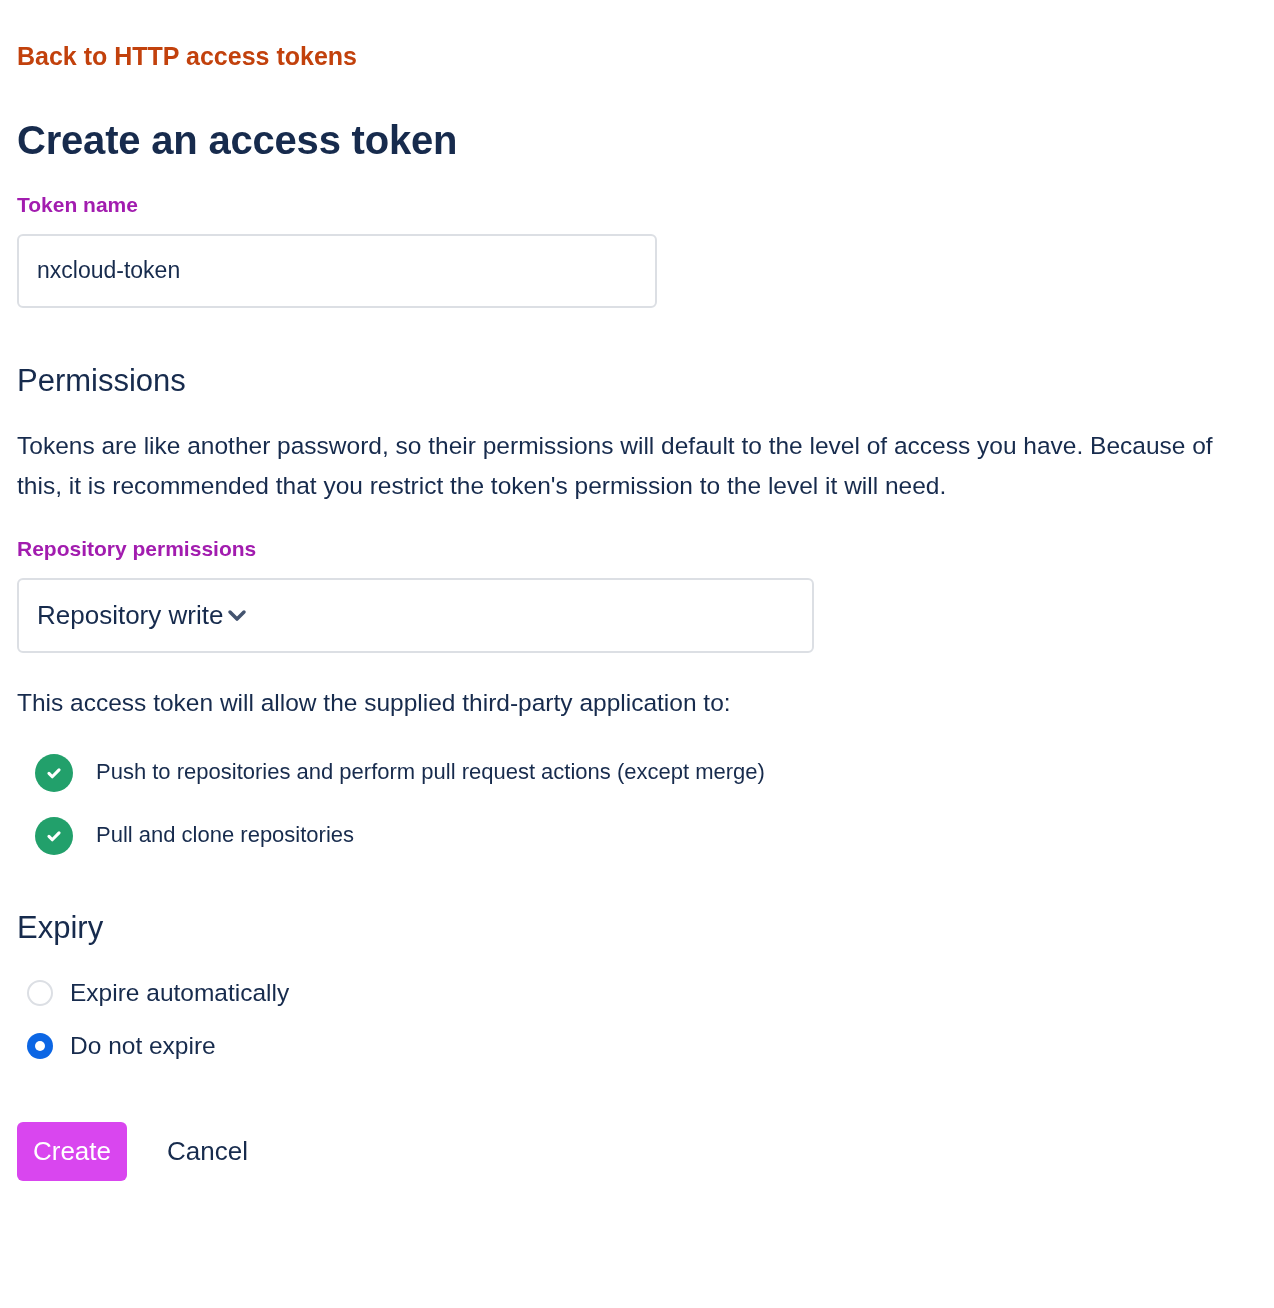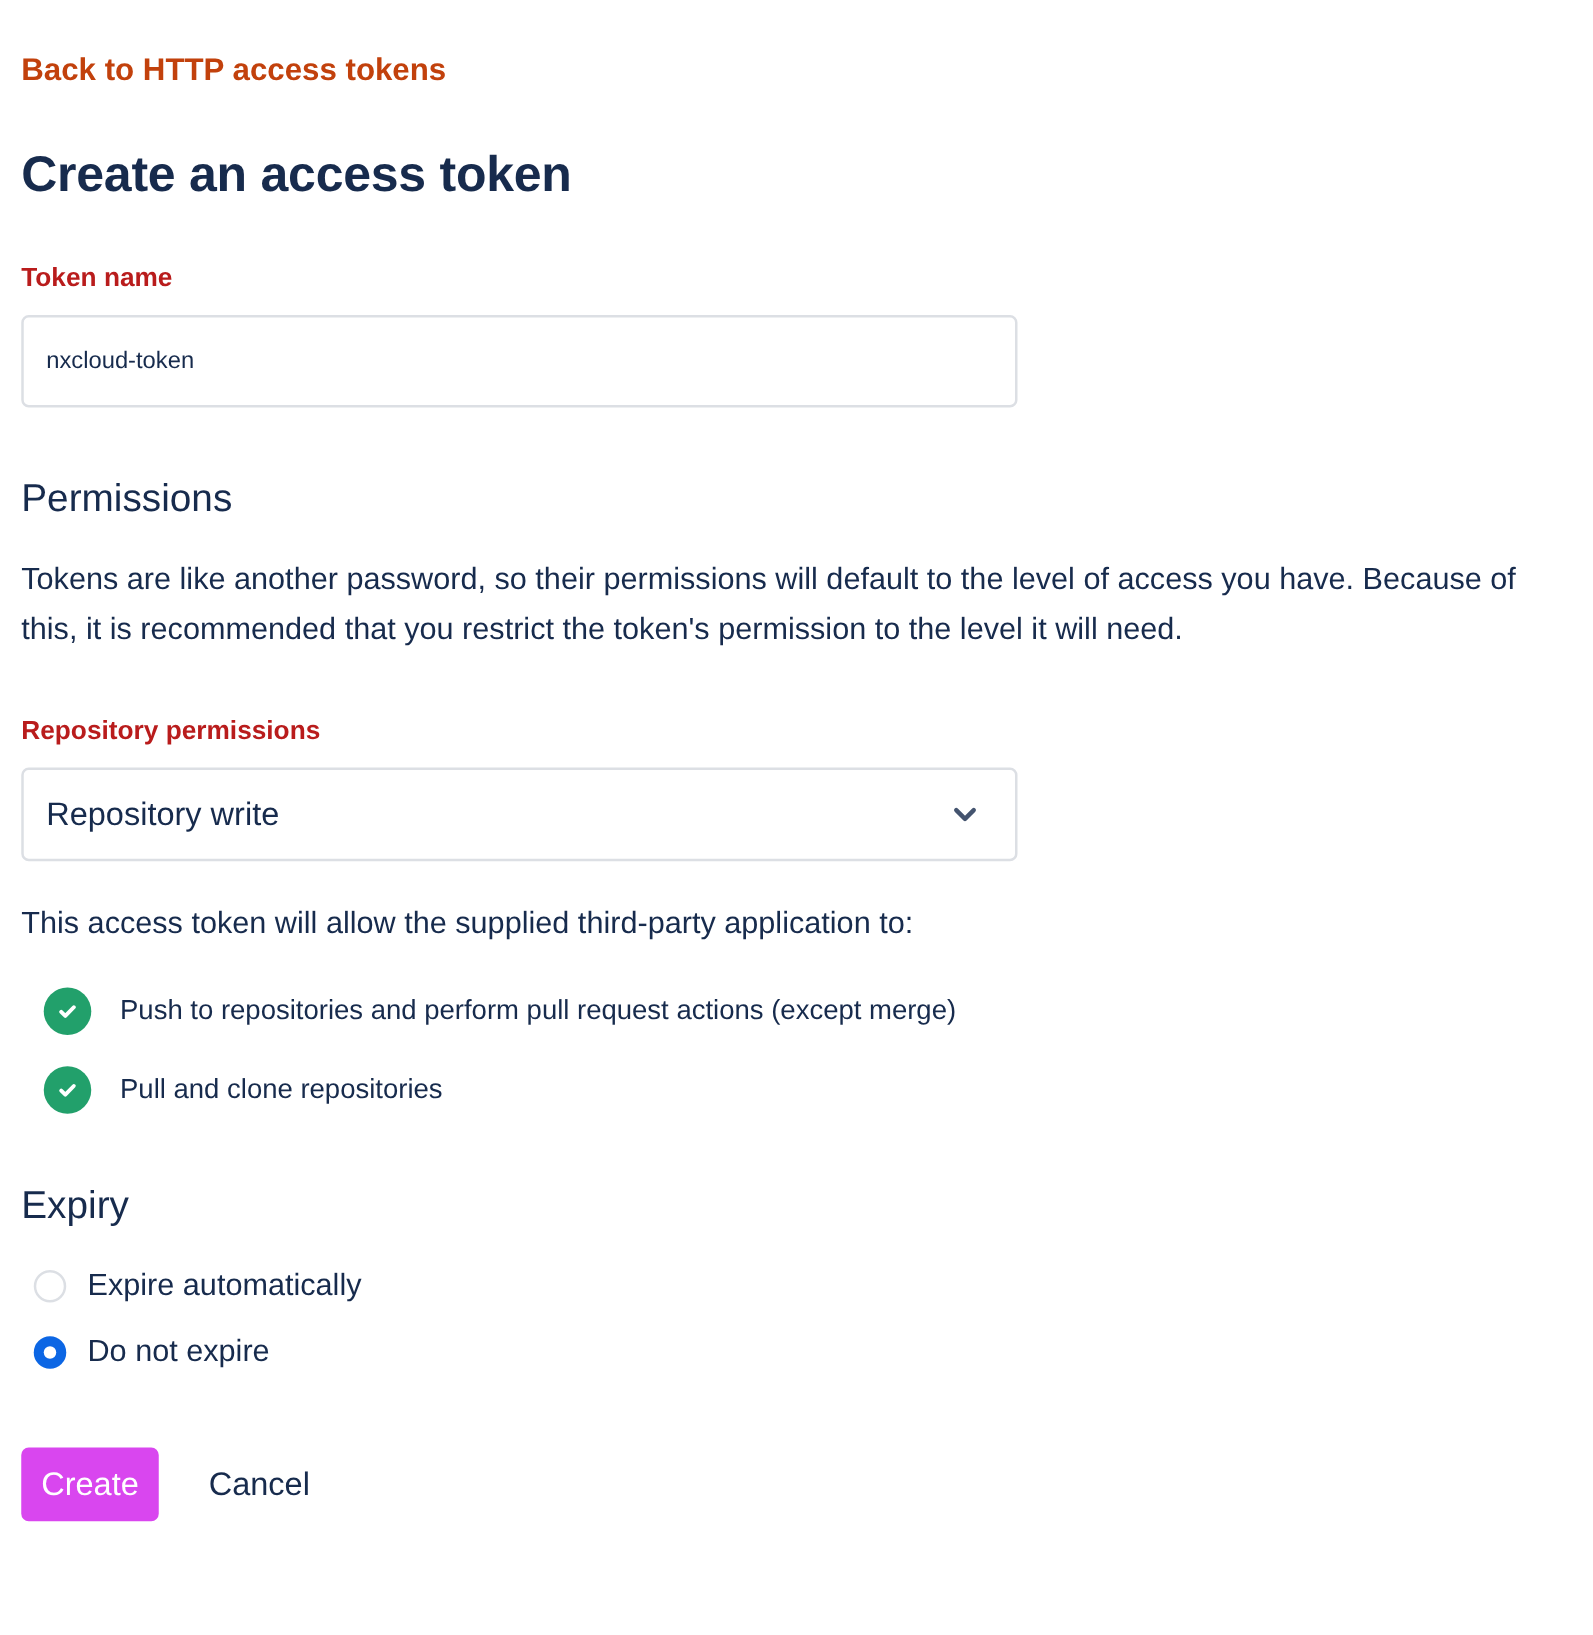--- a/index.html
+++ b/index.html
@@ -26,36 +26,36 @@
   }
   h1.page-title {
     font-size: 40px;
     font-weight: 700;
     margin: 47px 0 0 0;
     line-height: 1.1;
     letter-spacing: -0.2px;
   }
   .field-label {
     display: block;
-    margin-top: 48px;
+    margin-top: 30px;
     font-size: 21px;
     font-weight: 700;
-    color: #b91c1c;
+    color: #a21caf;
     line-height: 1.2;
   }
   .text-input {
     display: block;
     margin-top: 17px;
-    width: 797px;
+    width: 640px;
     height: 74px;
     border: 2px solid #DCDFE4;
     border-radius: 6px;
     padding: 0 18px;
     font-family: "Liberation Sans", sans-serif;
-    font-size: 19px;
+    font-size: 23px;
     color: #172B4D;
     background: #ffffff;
     outline: none;
   }
   h2.section-heading {
     font-size: 31px;
     font-weight: 500;
     margin: 55px 0 0 0;
     line-height: 1.15;
   }
@@ -67,21 +67,20 @@
   }
   .select-box {
     margin-top: 17px;
     width: 797px;
     height: 75px;
     border: 2px solid #DCDFE4;
     border-radius: 6px;
     background: #ffffff;
     display: flex;
     align-items: center;
-    justify-content: space-between;
     padding: 0 26px 0 18px;
     cursor: pointer;
   }
   .select-box .select-value {
     font-size: 26px;
     color: #172B4D;
   }
   .chevron-wrap {
     display: flex;
     align-items: center;

